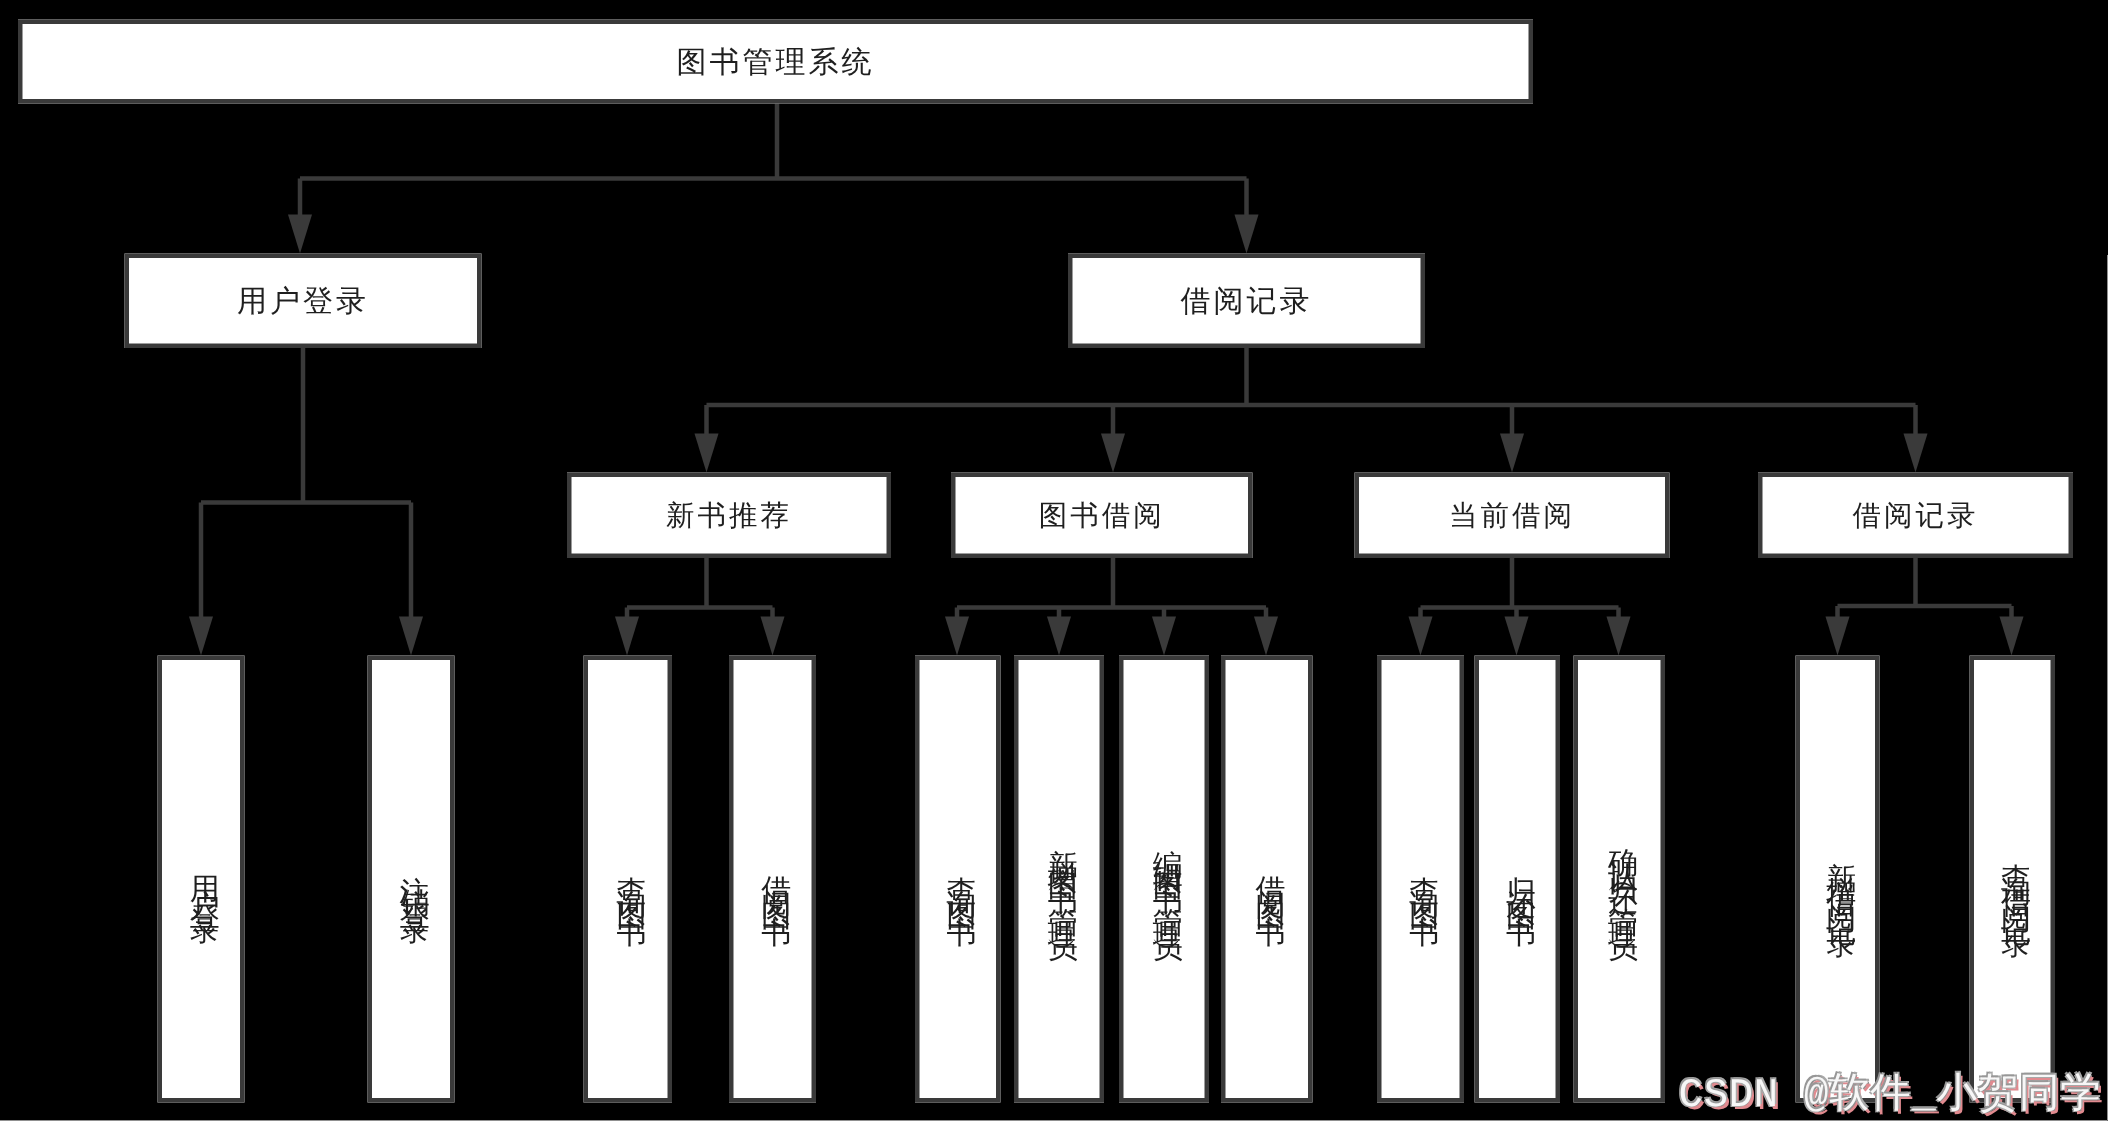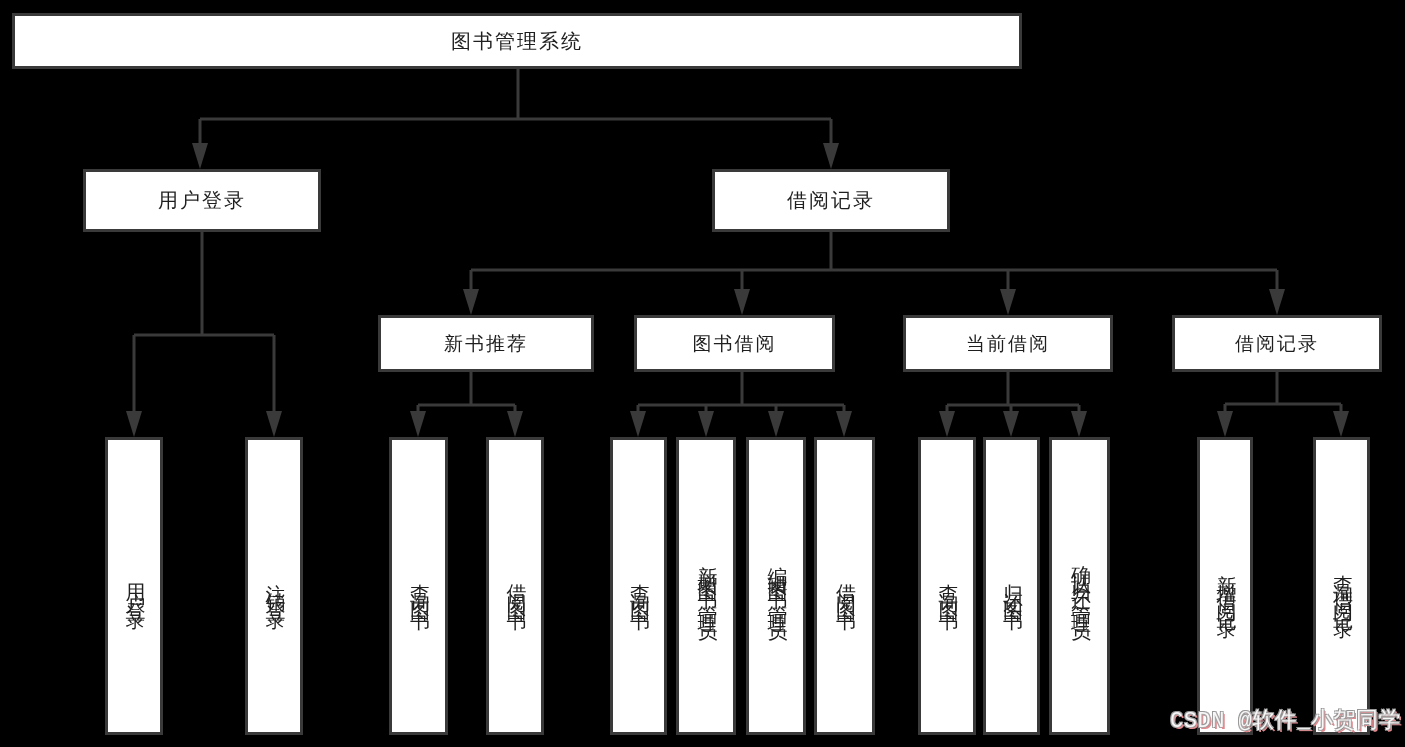--- a/index.html
+++ b/index.html
@@ -14,22 +14,22 @@
     font-size:20px;letter-spacing:2px;white-space:nowrap;
   }
   .leaf{
     position:absolute;box-sizing:border-box;background:#ffffff;
     border:3px solid #3a3a3a;top:437px;height:298px;
     display:flex;align-items:center;justify-content:center;
     writing-mode:vertical-rl;text-orientation:mixed;
     font-size:20px;letter-spacing:9px;line-height:1;
   }
   #watermark{
-    position:absolute;right:4px;bottom:12px;z-index:5;
-    font-size:22px;letter-spacing:0.5px;color:#f7f7f7;white-space:nowrap;
+    position:absolute;right:4px;bottom:1px;z-index:5;
+    font-size:27px;letter-spacing:0.5px;color:#f7f7f7;white-space:nowrap;
     text-shadow:-1px -1px 0 #979797, 1px -1px 0 #a8a8a8, -1px 1px 0 #a8a8a8,
                  2px 2px 0 #e08a8f, 1px 1px 0 #8f8f8f;
   }
   .stroke{stroke:#3a3a3a;stroke-width:3;fill:none;}
   .head{fill:#3a3a3a;stroke:none;}
 </style>
 </head>
 <body>
 
 <div id="canvas">

